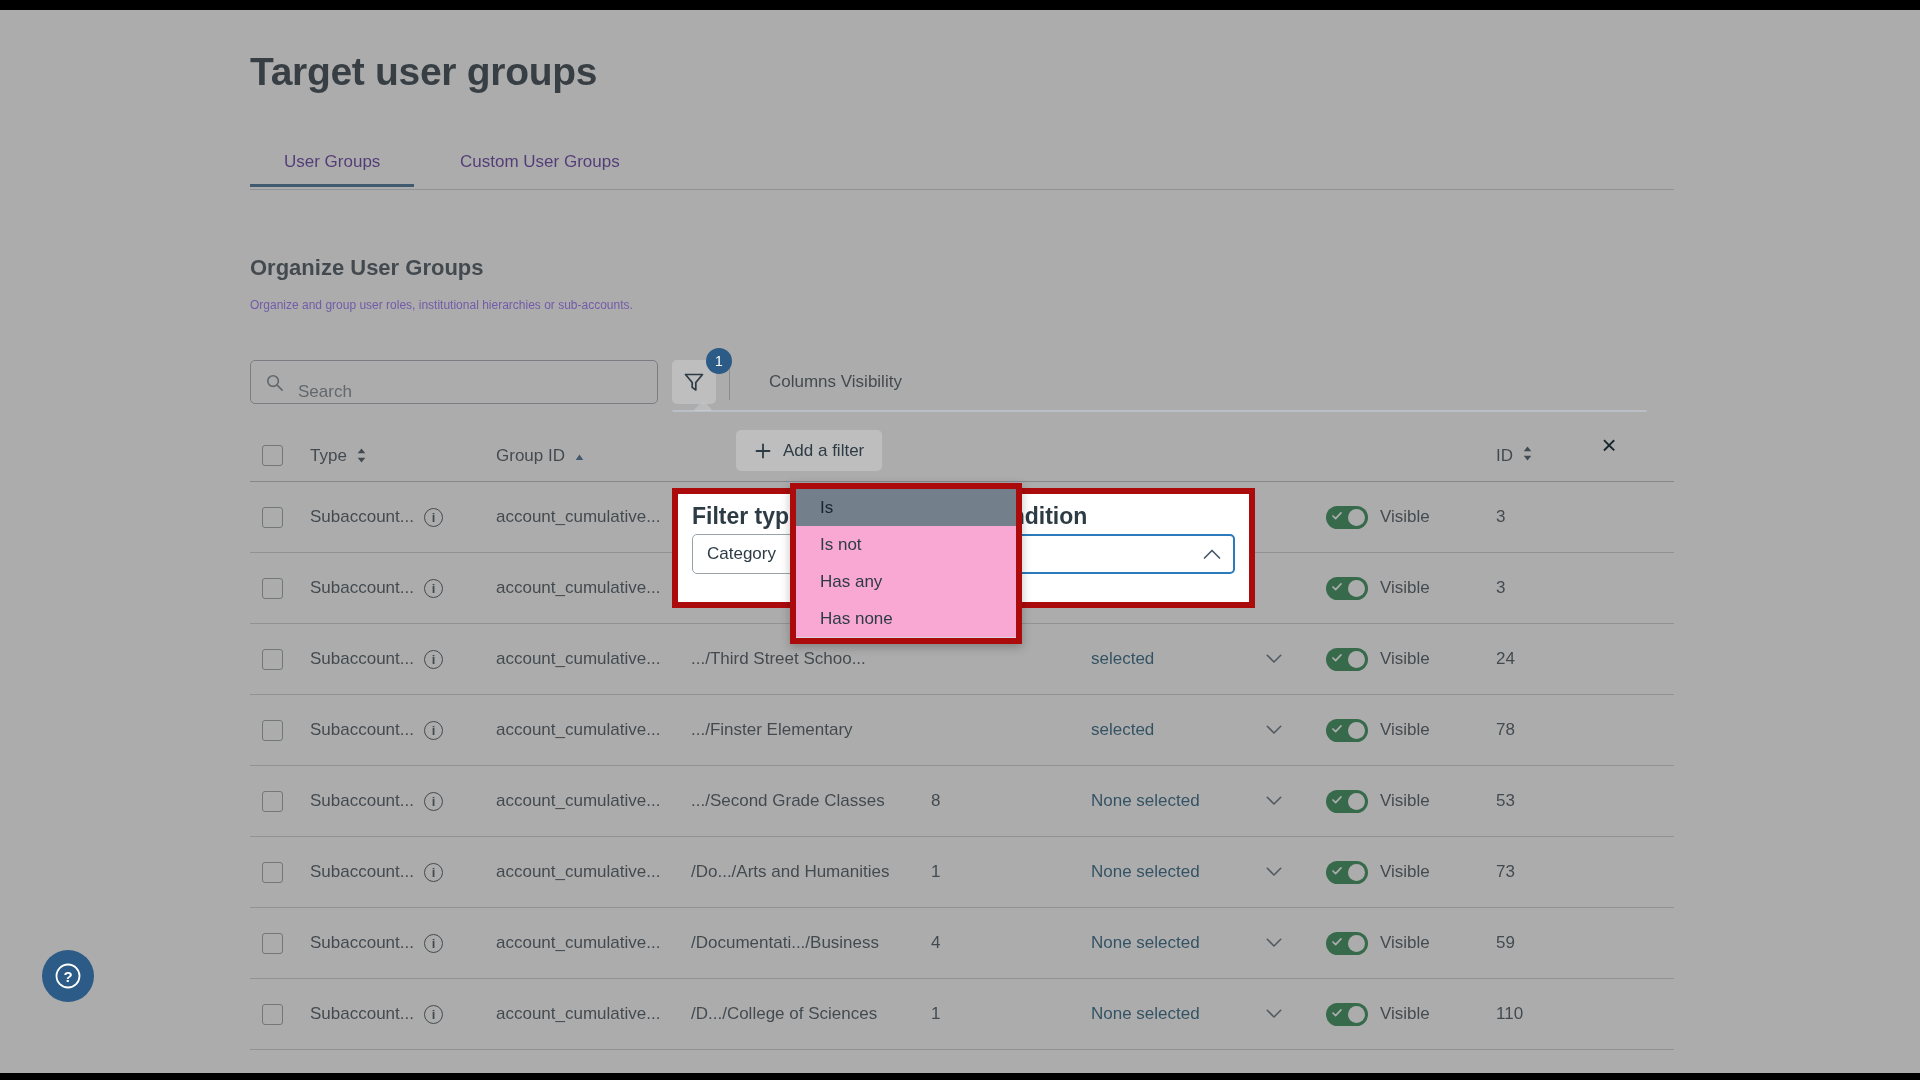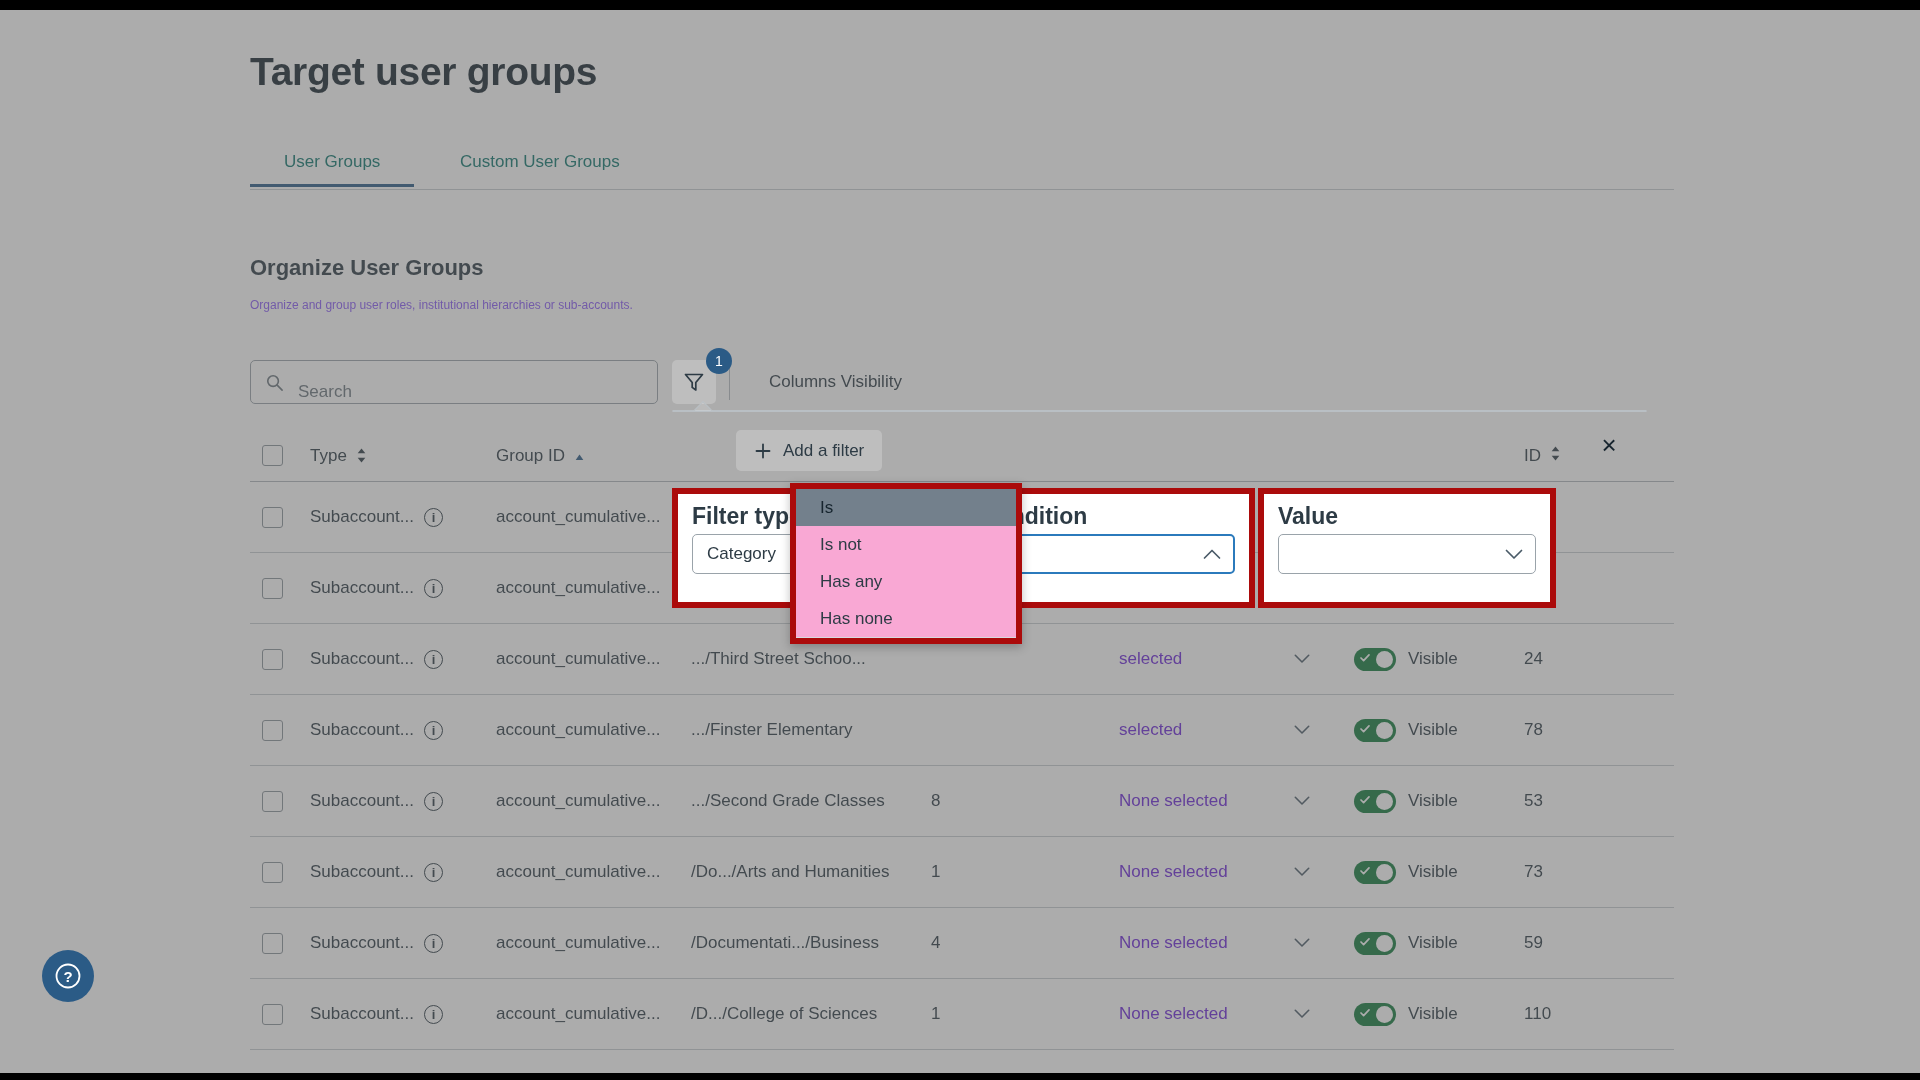--- a/index.html
+++ b/index.html
@@ -42,21 +42,21 @@
     position: absolute;
     left: 250px; top: 142px;
     width: 1424px;
     height: 38px;
     border-bottom: 1px solid #c7cdd1;
   }
   .tab {
     position: absolute;
     top: 0;
     font-size: 17px;
-    color: #0f766e;
+    color: #4c1d95;
     padding: 0 2px 14px 2px;
     cursor: pointer;
   }
   .tab.t0 { left: 32px; }
   .tab.t1 { left: 208px; }
   .tab.active::after {
     content: "";
     position: absolute;
     left: -32px; right: -32px; bottom: -1px;
     height: 3px;
@@ -159,21 +159,21 @@
   .cbx {
     width: 21px; height: 21px;
     border: 1px solid #8b949b; border-radius: 3px;
     background: #fff;
     cursor: pointer;
   }
   .c-type  { flex: 0 0 186px; display: flex; align-items: center; gap: 10px; }
   .c-gid   { flex: 0 0 195px; }
   .c-name  { flex: 0 0 240px; }
   .c-cnt   { flex: 0 0 160px; }
-  .c-sel   { flex: 0 0 175px; color:#6d28d9;margin-left:28px; }
+  .c-sel   { flex: 0 0 175px; color:#0c4a6e; }
   .c-chev  { flex: 0 0 60px; display:flex; align-items:center; }
   .c-vis   { flex: 0 0 170px; display: flex; align-items: center; gap: 12px; }
   .c-id    { flex: 0 0 110px; }
   .c-del   { flex: 0 0 60px; display:flex; align-items:center; }
 
   .info-i {
     width: 19px; height: 19px; border-radius: 50%;
     border: 1.6px solid #2d3b45;
     font-size: 13px; font-weight: bold;
     display: flex; align-items: center; justify-content: center;
@@ -636,29 +636,20 @@
   <div class="hl" style="left:960px; top:478px; width:295px; height:120px;">
     <div class="lbl">Condition</div>
     <div class="sel focused" style="width:255px">
       <span class="txt">Is</span>
       <svg width="18" height="11" viewBox="0 0 18 11" fill="none" stroke="#4a5b68" stroke-width="1.7" stroke-linecap="round" stroke-linejoin="round">
         <polyline points="1.5,9 9,1.5 16.5,9"></polyline>
       </svg>
     </div>
   </div>
 
-  <div class="hl" style="left:1258px; top:478px; width:298px; height:120px;">
-    <div class="lbl">Value</div>
-    <div class="sel" style="width:258px">
-      <span class="txt"></span>
-      <svg width="18" height="11" viewBox="0 0 18 11" fill="none" stroke="#4a5b68" stroke-width="1.7" stroke-linecap="round" stroke-linejoin="round">
-        <polyline points="1.5,1.5 9,9 16.5,1.5"></polyline>
-      </svg>
-    </div>
-  </div>
 
   <div id="listbox">
     <div class="optwrap">
         <div class="opt selected">Is</div>
         <div class="opt">Is not</div>
         <div class="opt">Has any</div>
         <div class="opt">Has none</div>
       </div>
   </div>
 

